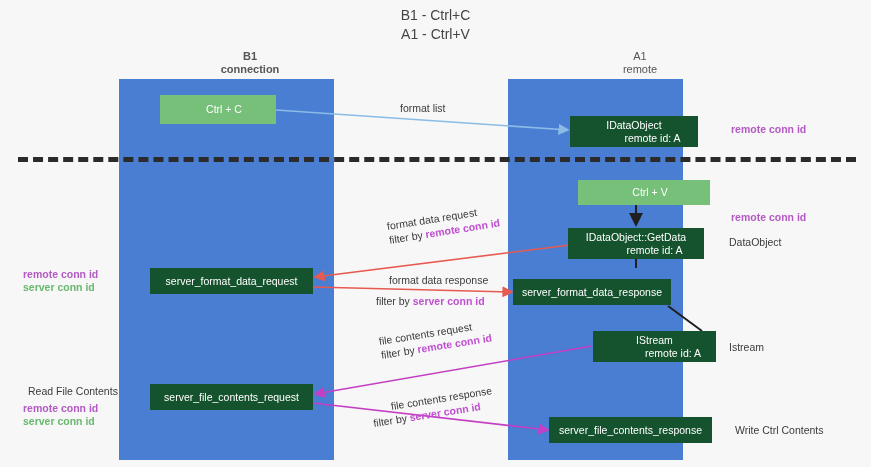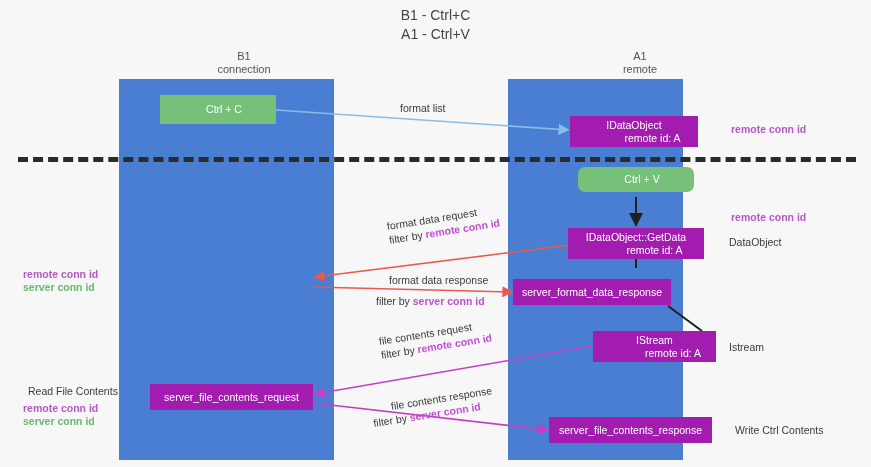--- a/index.html
+++ b/index.html
@@ -34,21 +34,21 @@
   .col-head {
     position: absolute;
     text-align: center;
     font-size: 11px;
     color: #555555;
     line-height: 13px;
     width: 200px;
   }
   .col-head .ch-name { display: block; }
   .col-head .ch-sub  { display: block; }
-  #head-b1 { left: 144px; top: 50px; }
+  #head-b1 { left: 150px; top: 50px; font-weight: bold; }
   #head-a1 { left: 540px; top: 50px; }
 
   
   .lane {
     position: absolute;
     background: #4a7ed2;
   }
   #lane-b1 { left: 119px; top: 79px; width: 215px; height: 381px; }
   #lane-a1 { left: 508px; top: 79px; width: 175px; height: 381px; }
 
@@ -71,21 +71,21 @@
     align-items: center;
     justify-content: center;
     color: #ffffff;
     font-size: 10.5px;
     line-height: 13px;
     text-align: center;
     padding: 2px 4px;
   }
   .node .l2 { display: block; margin-left: 37px; }
   .node.green  { background: #76c07a; padding-left: 16px; }
-  .node.orange { background: #a21caf; text-align: center; }
+  .node.orange { background: #14532d; text-align: center; }
 
   
   .ann {
     position: absolute;
     font-size: 10.5px;
     line-height: 13px;
     white-space: nowrap;
   }
   .ann .purple { color: #b45ac4; font-weight: bold; display: block; }
   .ann .green  { color: #68b96e; font-weight: bold; display: block; }
@@ -169,29 +169,32 @@
 
   <div class="node green" style="left:160px; top:95px; width:116px; height:29px;">
     <span>Ctrl + C</span>
   </div>
 
   <div class="node orange" style="left:570px; top:116px; width:128px; height:31px;">
     <span>IDataObject</span>
     <span class="l2">remote id: A</span>
   </div>
 
-  <div class="node green" style="left:578px; top:167px; width:116px; height:25px;border-radius:7px;">
+  <div class="node green" style="left:578px; top:180px; width:132px; height:25px;">
     <span>Ctrl + V</span>
   </div>
 
   <div class="node orange" style="left:568px; top:228px; width:136px; height:31px;">
     <span>IDataObject::GetData</span>
     <span class="l2">remote id: A</span>
   </div>
 
+  <div class="node orange" style="left:150px; top:268px; width:163px; height:26px;">
+    <span>server_format_data_request</span>
+  </div>
 
   <div class="node orange" style="left:513px; top:279px; width:158px; height:26px;">
     <span>server_format_data_response</span>
   </div>
 
   <div class="node orange" style="left:593px; top:331px; width:123px; height:31px;">
     <span>IStream</span>
     <span class="l2">remote id: A</span>
   </div>
 

